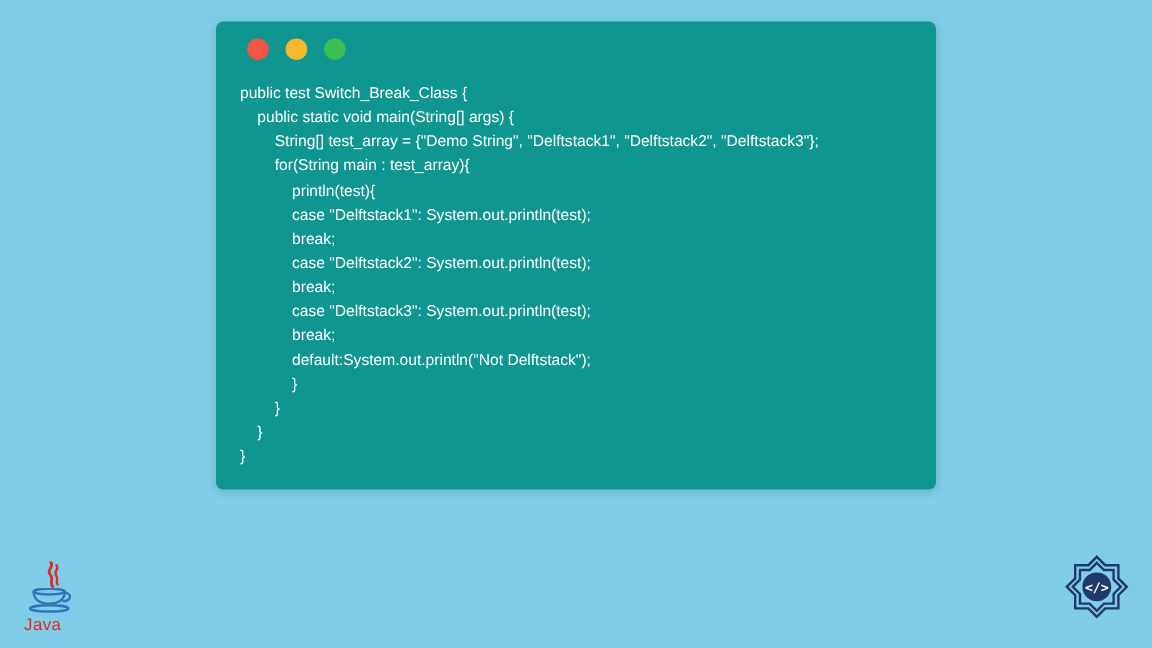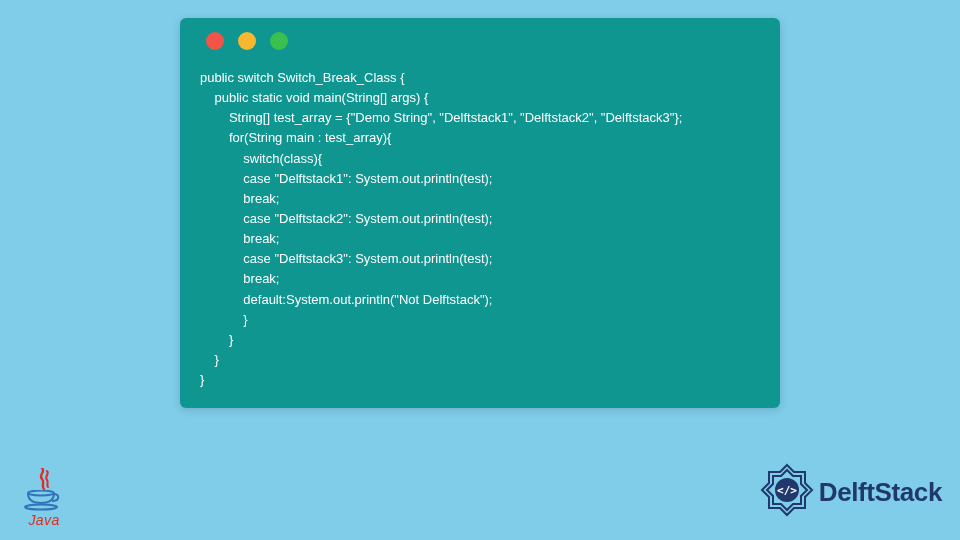--- a/index.html
+++ b/index.html
@@ -38,22 +38,20 @@
     font-family: Arial, Helvetica, sans-serif;
     font-size: 13px;
     line-height: 1.55;
     white-space: pre;
   }
   .java-logo {
     position: absolute;
     left: 20px;
     bottom: 12px;
     width: 48px;
-    text-align: center;
-    font-style: italic;
   }
   .java-steam {
     position: relative;
     height: 22px;
     width: 48px;
   }
   .java-steam svg { display:block; margin: 0 auto; }
   .java-cup svg { display:block; margin: 0 auto; }
   .java-text {
     font-family: Arial, sans-serif;
@@ -81,25 +79,25 @@
 </style>
 </head>
 <body>
 
 <div class="code-window">
   <div class="traffic-lights">
     <div class="light red"></div>
     <div class="light yellow"></div>
     <div class="light green"></div>
   </div>
-  <div class="code-block"><span>public switch Switch_Break_Class {</span>
+  <div class="code-block"><span>public test Switch_Break_Class {</span>
 <span>    public static void main(String[] args) {</span>
 <span>        String[] test_array = {"Demo String", "Delftstack1", "Delftstack2", "Delftstack3"};</span>
 <span>        for(String main : test_array){</span>
-<span>            switch(class){</span>
+<span>            println(test){</span>
 <span>            case "Delftstack1": System.out.println(test);</span>
 <span>            break;</span>
 <span>            case "Delftstack2": System.out.println(test);</span>
 <span>            break;</span>
 <span>            case "Delftstack3": System.out.println(test);</span>
 <span>            break;</span>
 <span>            default:System.out.println("Not Delftstack");</span>
 <span>            }</span>
 <span>        }</span>
 <span>    }</span>
@@ -131,14 +129,13 @@
 
         <g stroke="#20386c" stroke-width="2" fill="none">
           <polygon points="0,-25 7,-18 18,-18 18,-7 25,0 18,7 18,18 7,18 0,25 -7,18 -18,18 -18,7 -25,0 -18,-7 -18,-18 -7,-18"></polygon>
           <polygon points="0,-20 6,-14 14,-14 14,-6 20,0 14,6 14,14 6,14 0,20 -6,14 -14,14 -14,6 -20,0 -14,-6 -14,-14 -6,-14"></polygon>
         </g>
         <circle r="12" fill="#20386c"></circle>
         <text x="0" y="4" text-anchor="middle" font-size="11" font-family="monospace" font-weight="bold" fill="#ffffff">&lt;/&gt;</text>
       </g>
     </svg>
   </span>
-  <span class="delft-text">DelftStack</span>
 </div>
 
 </body></html>

